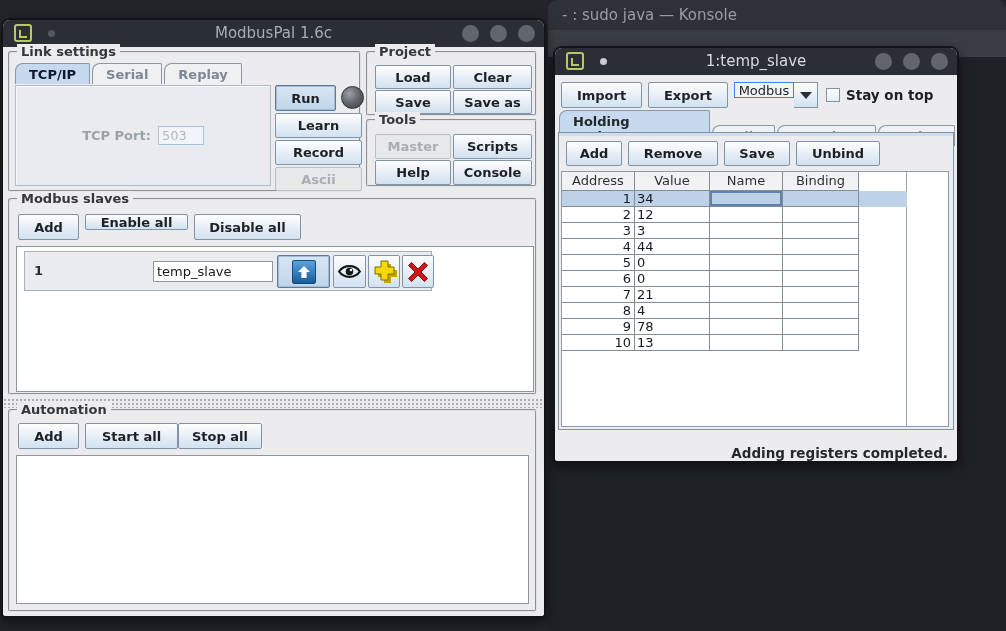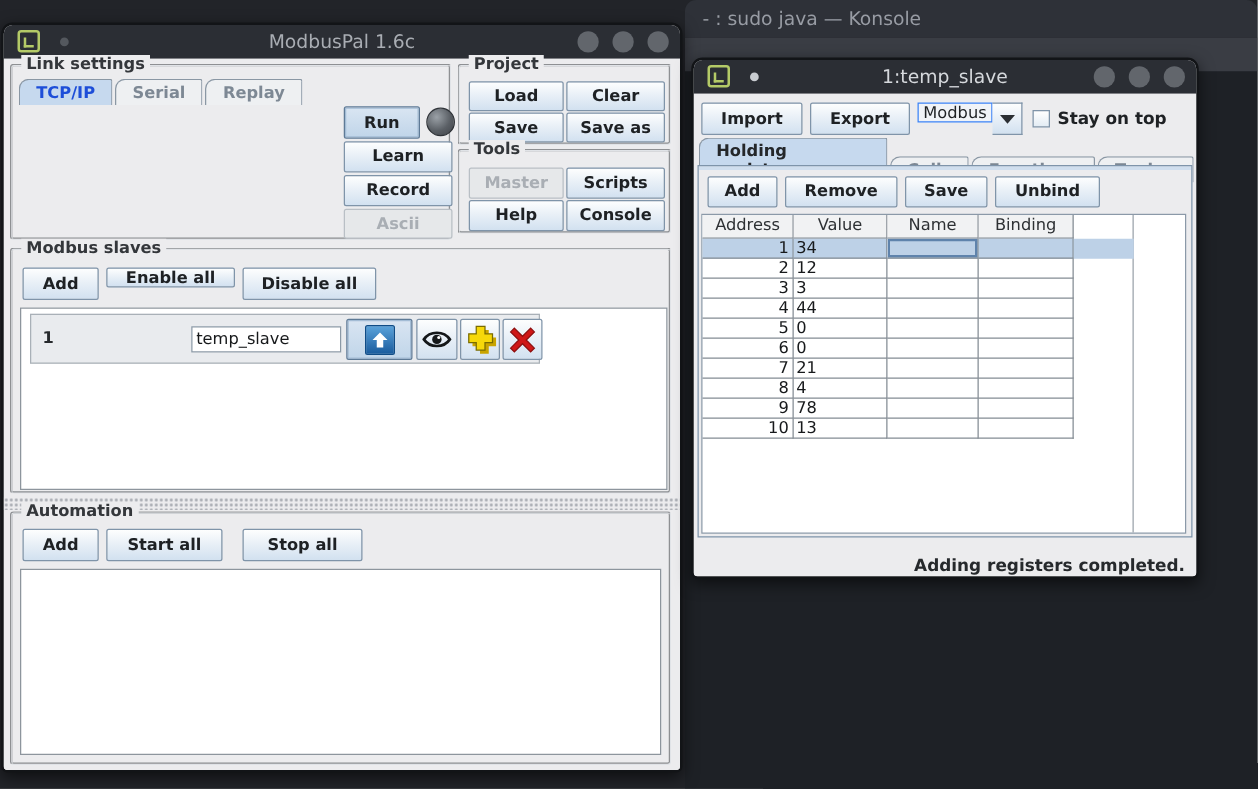--- a/index.html
+++ b/index.html
@@ -38,21 +38,21 @@
   .jbtn { position:absolute; display:flex; align-items:center; justify-content:center;
     font-size:13px; font-weight:bold; color:#1e2124; border:1px solid #7f94a9; border-radius:2px;
     background:linear-gradient(180deg,#fdfefe 0%,#e9f0f7 45%,#d2e1f0 100%); }
   .jbtn.disabled { background:#e6e8ea; color:#a9aeb4; border-color:#b9bfc5; }
   .jbtn.toggled { background:linear-gradient(180deg,#d9e5f2,#c0d5e9); border-color:#5e7a96;
     box-shadow:inset 0 0 0 1px #a3bcd5; }
   .tabs { position:absolute; display:flex; align-items:flex-end; }
   .jtab { padding:3px 13px 2px; font-size:13px; font-weight:bold; color:#7d8894;
     background:#eef0f2; border:1px solid #8a97a4; border-bottom:none; border-radius:8px 2px 0 0; margin-right:2px; }
   .jtab.selected { background:#c6d9ee; }
-  .main-window .jtab.selected { color:#1d4ed8; }
+  .main-window .jtab.selected { color:#0f172a; }
   .slave-window .jtab.selected { color:#24272a; }
   .jinput { border:1px solid #8b99a6; background:#fff; color:#17191b; font-size:13px;
     font-family:"DejaVu Sans",sans-serif; padding:0 3px; }
 
   
   .ls-tabpanel { position:absolute; left:5px; top:32px; width:256px; height:101px;
     background:#e9ebee; border:1px solid #aebbc8; box-shadow:inset 1px 1px 0 #f7f9fb;
     display:flex; align-items:center; justify-content:center; gap:7px; }
   .tcp-label { font-size:13px; font-weight:bold; color:#9aa1a9; }
   .tcp-input { width:46px; height:19px; border:1px solid #a9c3da; background:#f2f5f8; color:#b3b9bf; }
@@ -128,20 +128,24 @@
     </div>
     <div class="content">
 
       <div class="group" style="left:5px; top:4px; width:353px; height:141px;">
         <span class="group-title">Link settings</span>
         <div class="tabs" style="left:5px; top:10px;">
           <span class="jtab selected">TCP/IP</span>
           <span class="jtab">Serial</span>
           <span class="jtab">Replay</span>
         </div>
+        <div class="ls-tabpanel">
+          <span class="tcp-label">TCP Port:</span>
+          <input class="jinput tcp-input" disabled="" value="503" style="">
+        </div>
         <div class="jbtn toggled" style="left:265px; top:32px; width:61px; height:26px;">Run</div>
         <span class="led"></span>
         <div class="jbtn" style="left:265px; top:60px; width:87px; height:25px;">Learn</div>
         <div class="jbtn" style="left:265px; top:87px; width:87px; height:25px;">Record</div>
         <div class="jbtn disabled" style="left:265px; top:114px; width:87px; height:24px;">Ascii</div>
       </div>
 
       <div class="group" style="left:363px; top:4px; width:171px; height:65px;">
         <span class="group-title">Project</span>
         <div class="jbtn" style="left:7px; top:12px; width:76px; height:24px;">Load</div>
@@ -201,21 +205,21 @@
           </div>
         </div>
       </div>
 
       <div class="splitter"></div>
 
       <div class="group" style="left:5px; top:362px; width:529px; height:203px;">
         <span class="group-title">Automation</span>
         <div class="jbtn" style="left:8px; top:12px; width:61px; height:26px;">Add</div>
         <div class="jbtn" style="left:75px; top:12px; width:93px; height:26px;">Start all</div>
-        <div class="jbtn" style="left:184px; top:12px; width:96px; height:26px;">Stop all</div>
+        <div class="jbtn" style="left:168px; top:12px; width:84px; height:26px;">Stop all</div>
         <div class="auto-list"></div>
       </div>
 
     </div>
   </div>
 
   <div class="window slave-window">
     <div class="titlebar">
       <span class="win-icon"></span>
       <span class="win-dot"></span>

